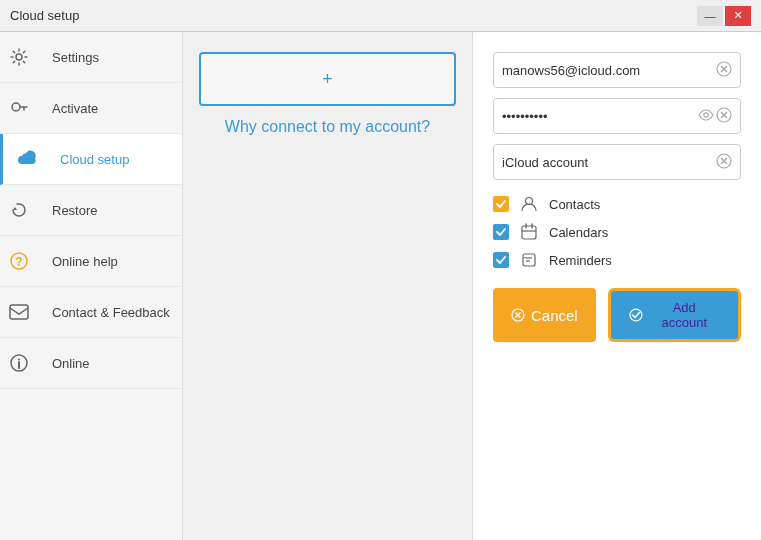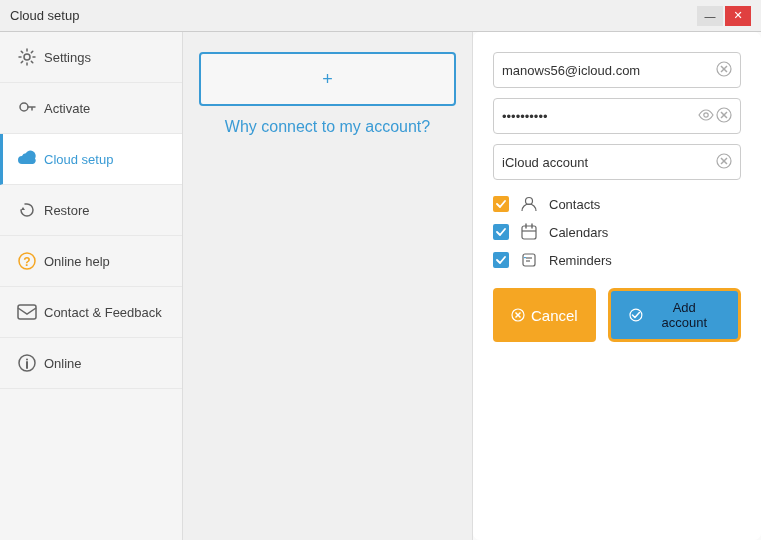--- a/index.html
+++ b/index.html
@@ -47,22 +47,22 @@
     .sidebar {
       width: 183px;
       background: #f5f5f5;
       border-right: 1px solid #ddd;
       display: flex;
       flex-direction: column;
     }
     .sidebar-item {
       display: flex;
       align-items: center;
-      gap: 6px;
-      padding: 14px 16px;
+      gap: 22px;
+      padding: 14px 8px;
       cursor: pointer;
       color: #444;
       border-bottom: 1px solid #e8e8e8;
       font-size: 13px;
     }
     .sidebar-item.active {
       color: #3a9bd5;
       background: #fff;
       border-left: 3px solid #3a9bd5;
       padding-left: 13px;
@@ -194,21 +194,21 @@
       border-radius: 4px;
       padding: 9px 18px;
       cursor: pointer;
       font-size: 15px;
       display: flex;
       align-items: center;
       gap: 6px;
     }
     .btn-add {
       background: #3a9bd5;
-      color: #0f172a;
+      color: #4c1d95;
       border: 3px solid #f5a623;
       border-radius: 6px;
       padding: 9px 18px;
       cursor: pointer;
       font-size: 13px;
       display: flex;
       align-items: center;
       gap: 6px;
       font-weight: 500;
     }

